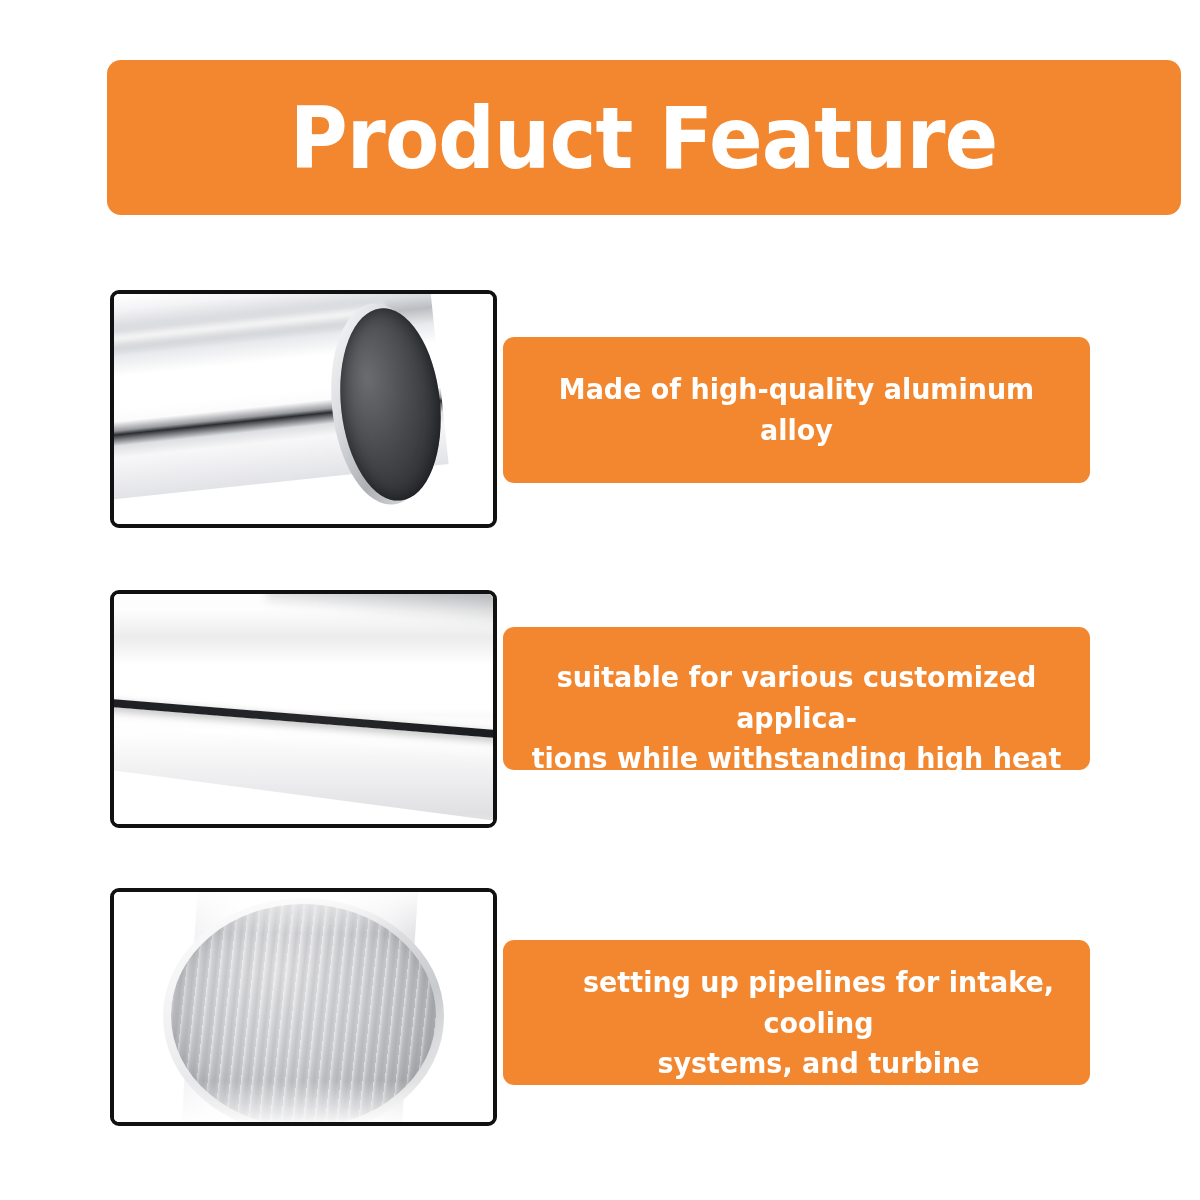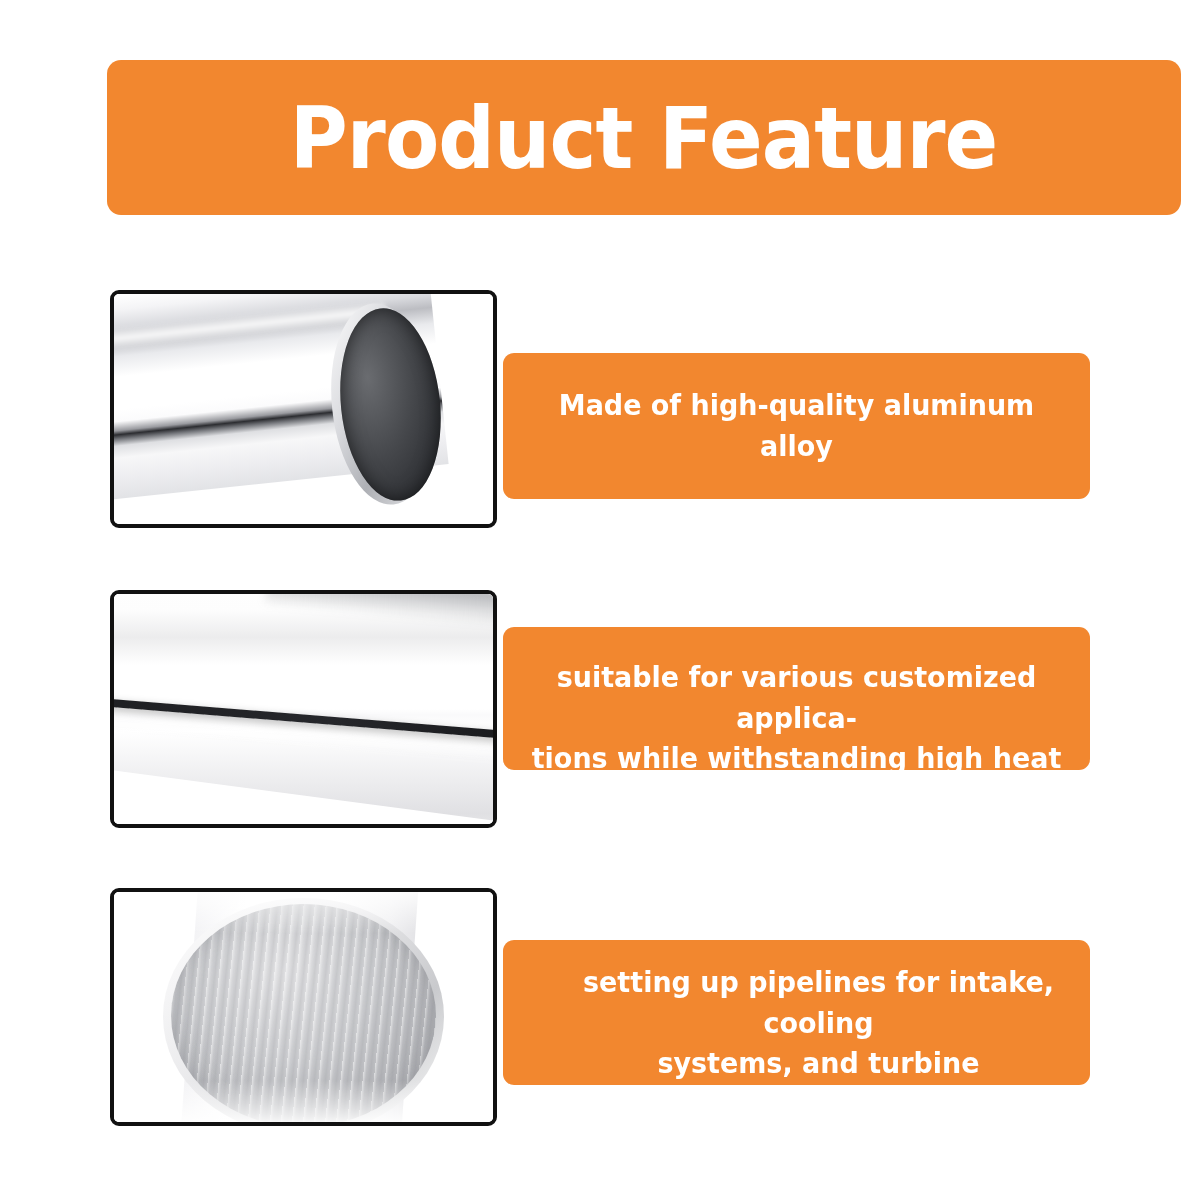--- a/index.html
+++ b/index.html
@@ -269,21 +269,20 @@
     white-space: pre-line;
     user-select: none;
   }
 
   #caption-panel-0 {
     left: 503px;
     top: 47px;
     width: 587px;
     height: 146px;
     align-items: center;
-    margin-top: 16px;
   }
   #caption-panel-0 .caption-text { font-size: 29px; }
 
   #caption-panel-1 {
     left: 503px;
     top: 37px;
     width: 587px;
     height: 143px;
     align-items: flex-start;
     padding-top: 30px;

